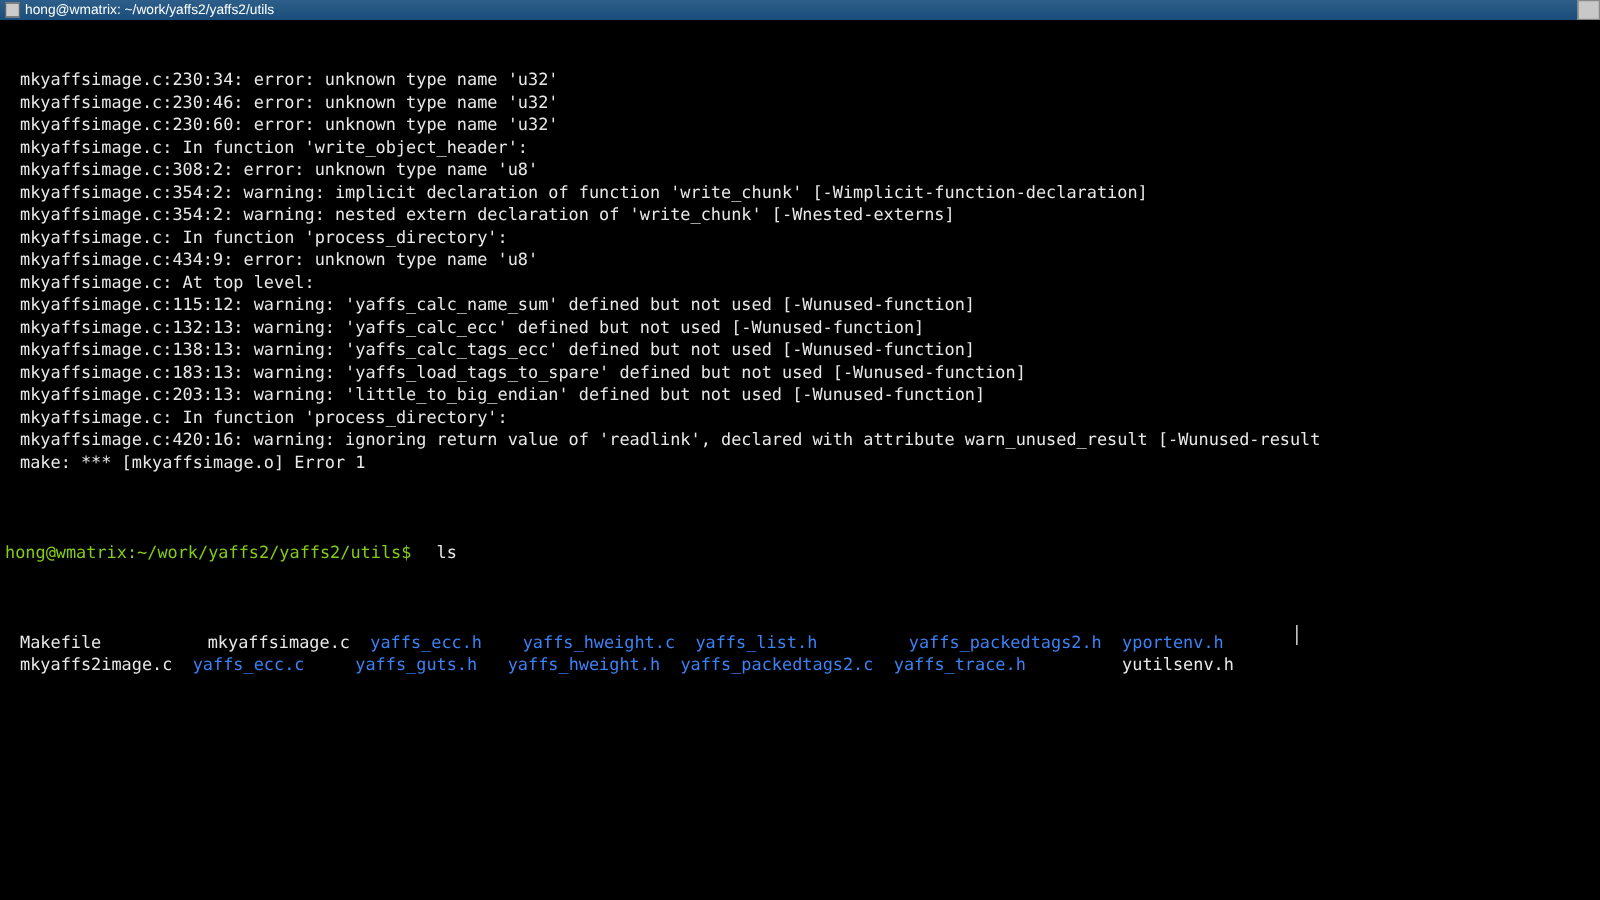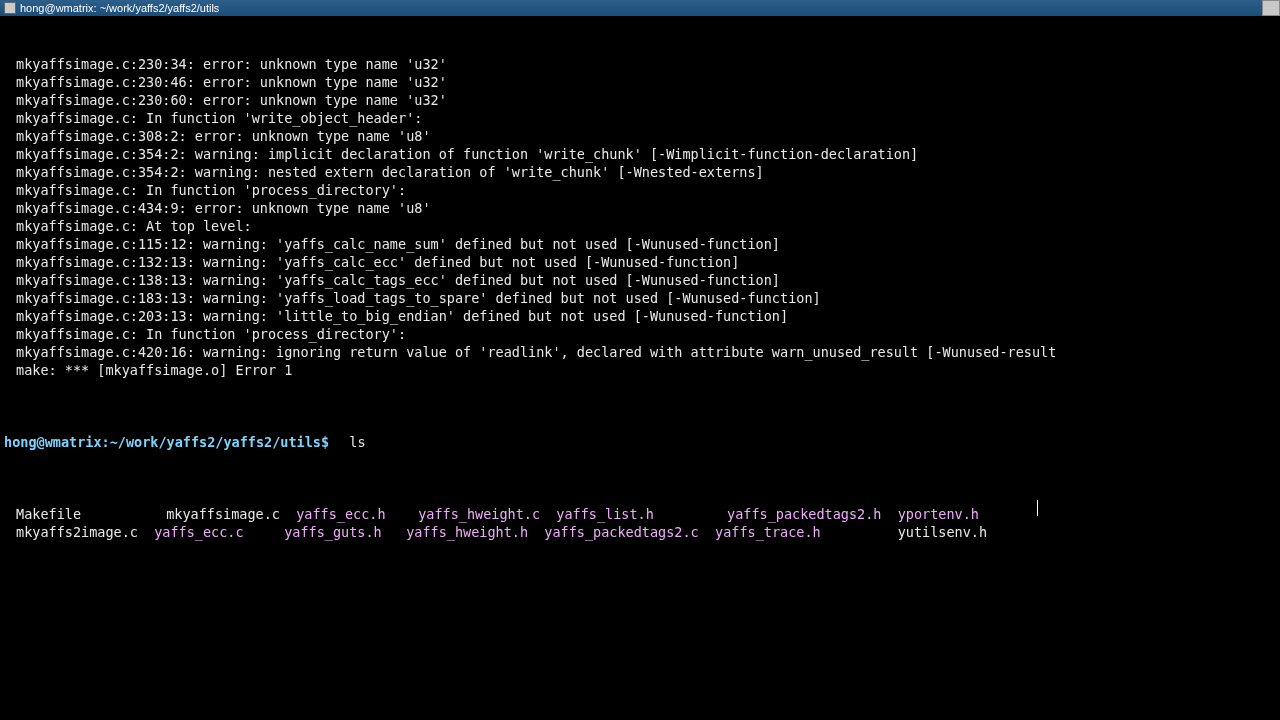--- a/index.html
+++ b/index.html
@@ -38,22 +38,22 @@
     height: 16px;
     background: #c8c8c8;
     border: 1px solid #888;
   }
   .term {
     padding: 3px 4px;
     white-space: pre;
   }
   .line { white-space: pre; }
   .w { color: #e8e8e8; padding-left: 12px; }
-  .c { color: #f0abfc; }  
-  .prompt { color: #7dd3fc; font-weight: bold; }
+  .c { color: #3b82f6; }  
+  .prompt { color: #84cc16; }
 </style>
 </head>
 <body>
 
 <div class="titlebar">
   <span class="titlebar-icon"></span>
   <span>hong@wmatrix: ~/work/yaffs2/yaffs2/utils</span>
   <span class="winbtn"></span>
 </div>
 

